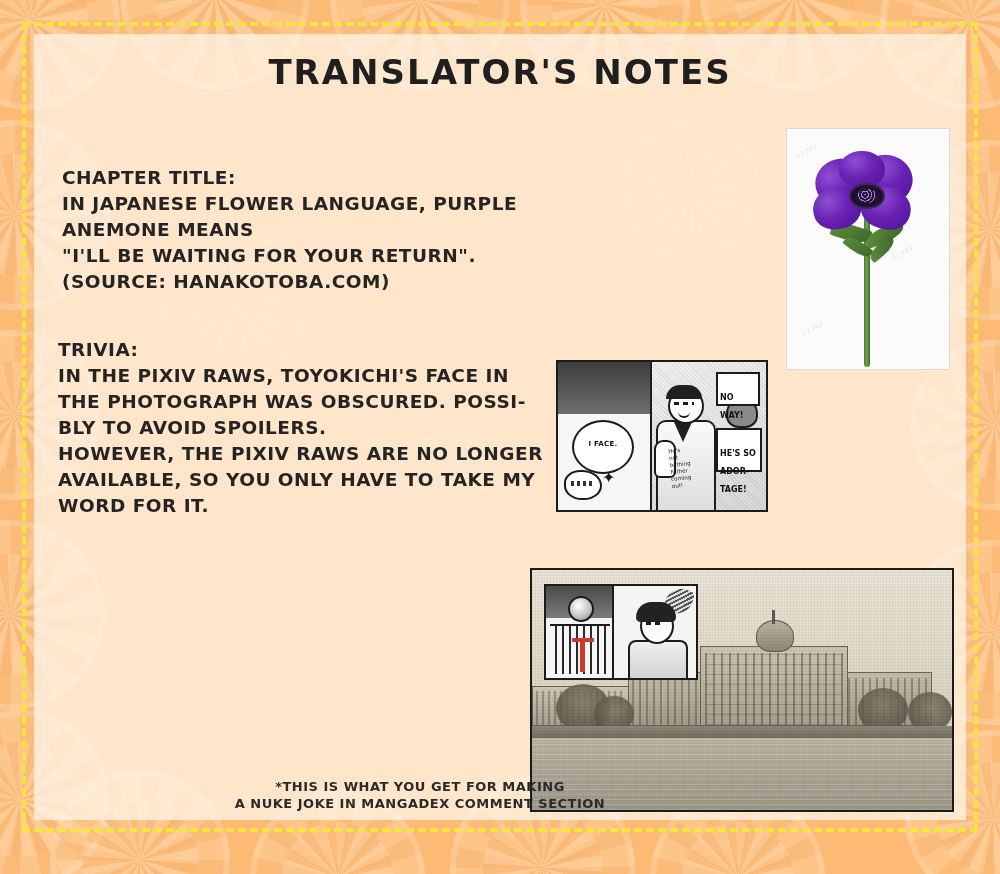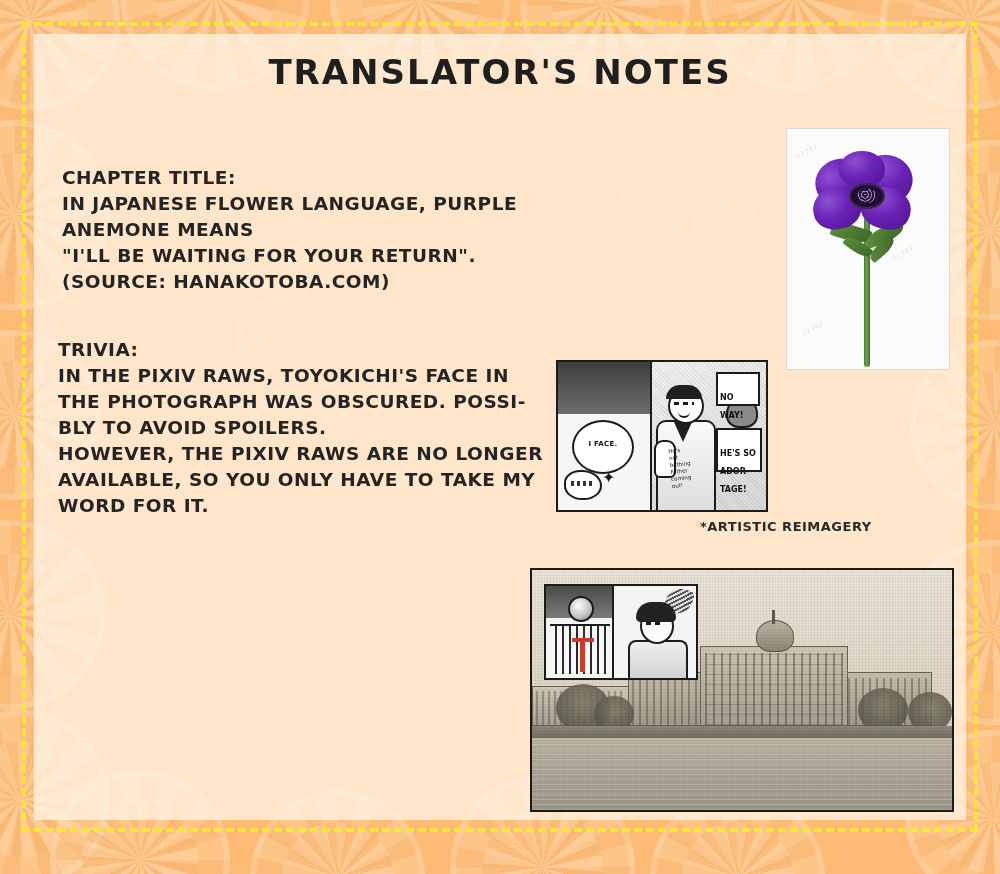--- a/index.html
+++ b/index.html
@@ -609,21 +609,20 @@
 coming
 out!</div>
 
     <div class="mp-speech mp-noway">NO
 WAY!</div>
     <div class="mp-speech mp-adorable">HE'S SO
 ADOR-
 TAGE!</div>
   </div>
 
-  <div id="caption-manga" class="caption handwritten">*ARTISTIC REIMAGERY</div>
 
   <div id="photo-montage">
     <div class="ph-sky"></div>
     <div class="ph-lowbuild"></div>
     <div class="ph-wing-l"></div>
     <div class="ph-wing-r"></div>
     <div class="ph-hall"></div>
     <div class="ph-dome"></div>
     <div class="ph-dome-top"></div>
     <div class="ph-tree t1"></div>
@@ -643,14 +642,16 @@
 
     <div class="inset" id="inset-b">
       <div class="in-plume"></div>
       <div class="in-girl-body"></div>
       <div class="in-girl-head"></div>
       <div class="in-girl-hair"></div>
       <div class="in-girl-eyes"></div>
     </div>
   </div>
 
+  <div id="caption-photo" class="caption handwritten">*THIS IS WHAT YOU GET FOR MAKING
+A NUKE JOKE IN MANGADEX COMMENT SECTION</div>
 
 </div>
 
 </body></html>

